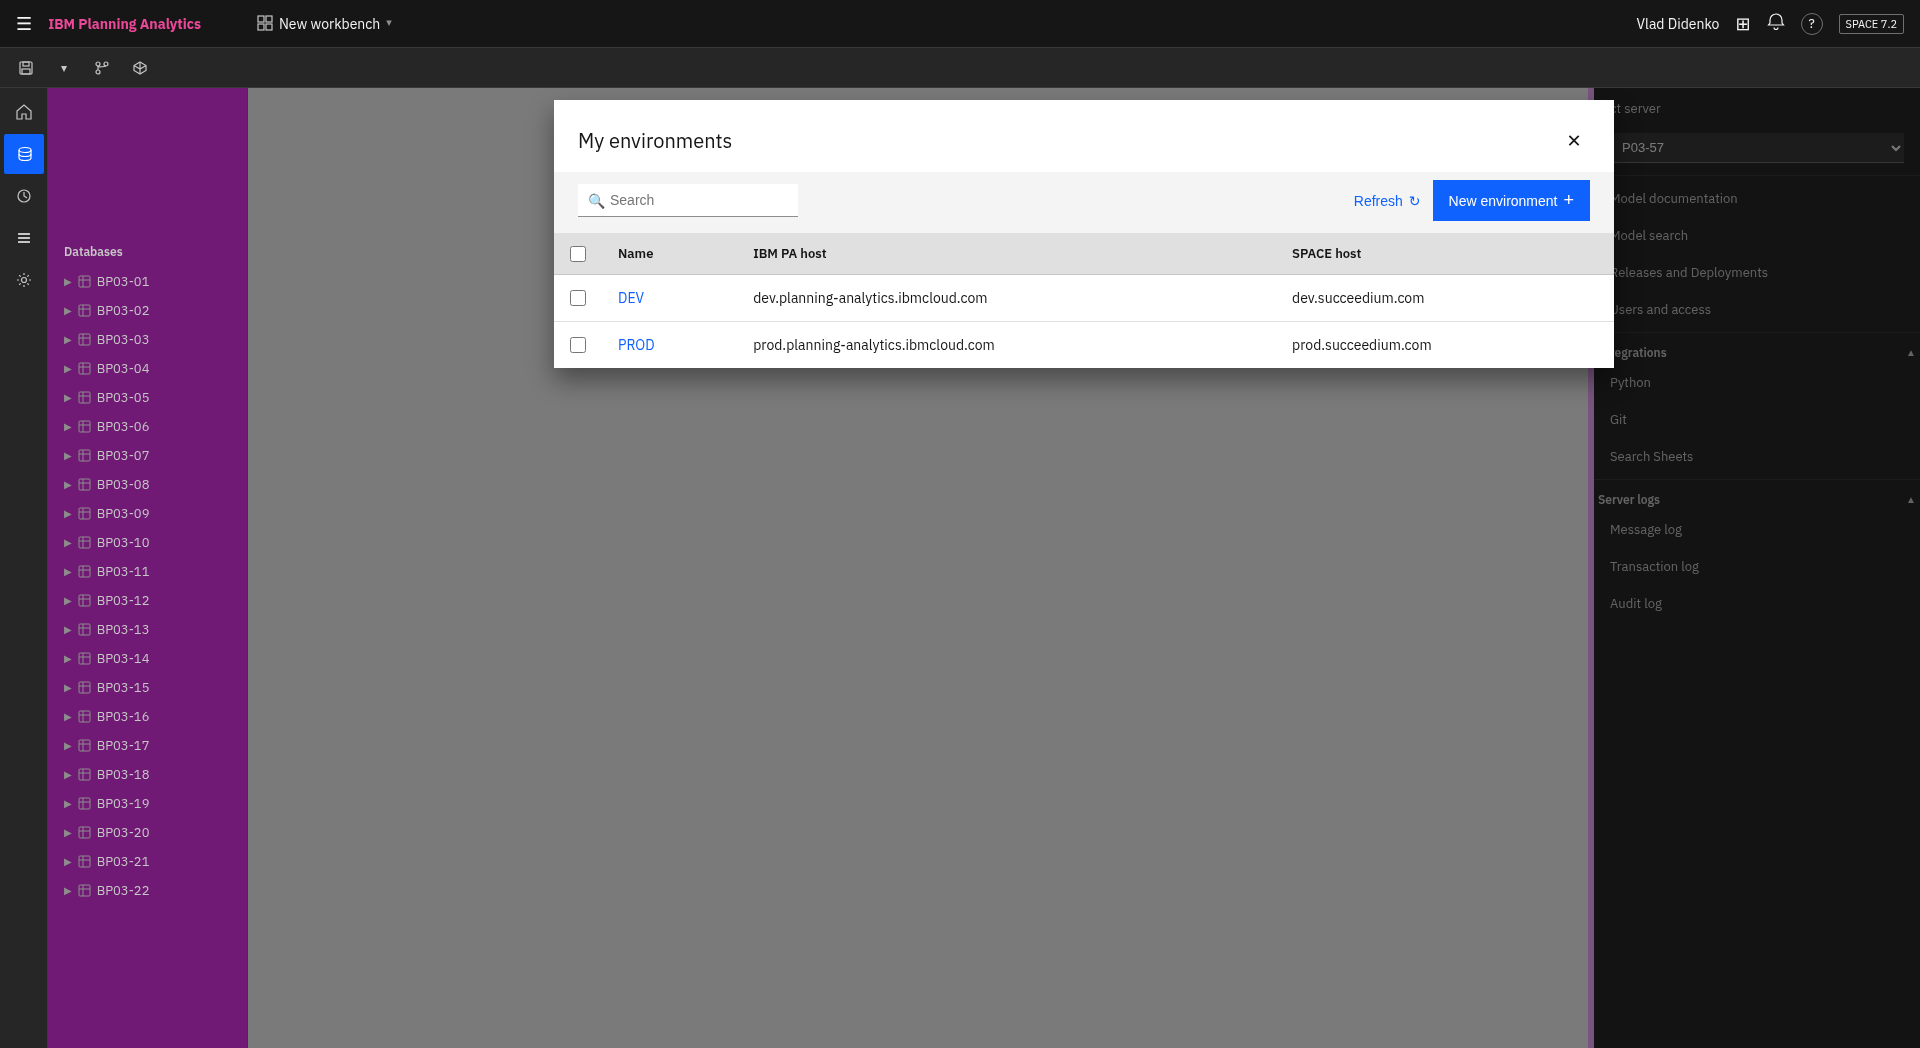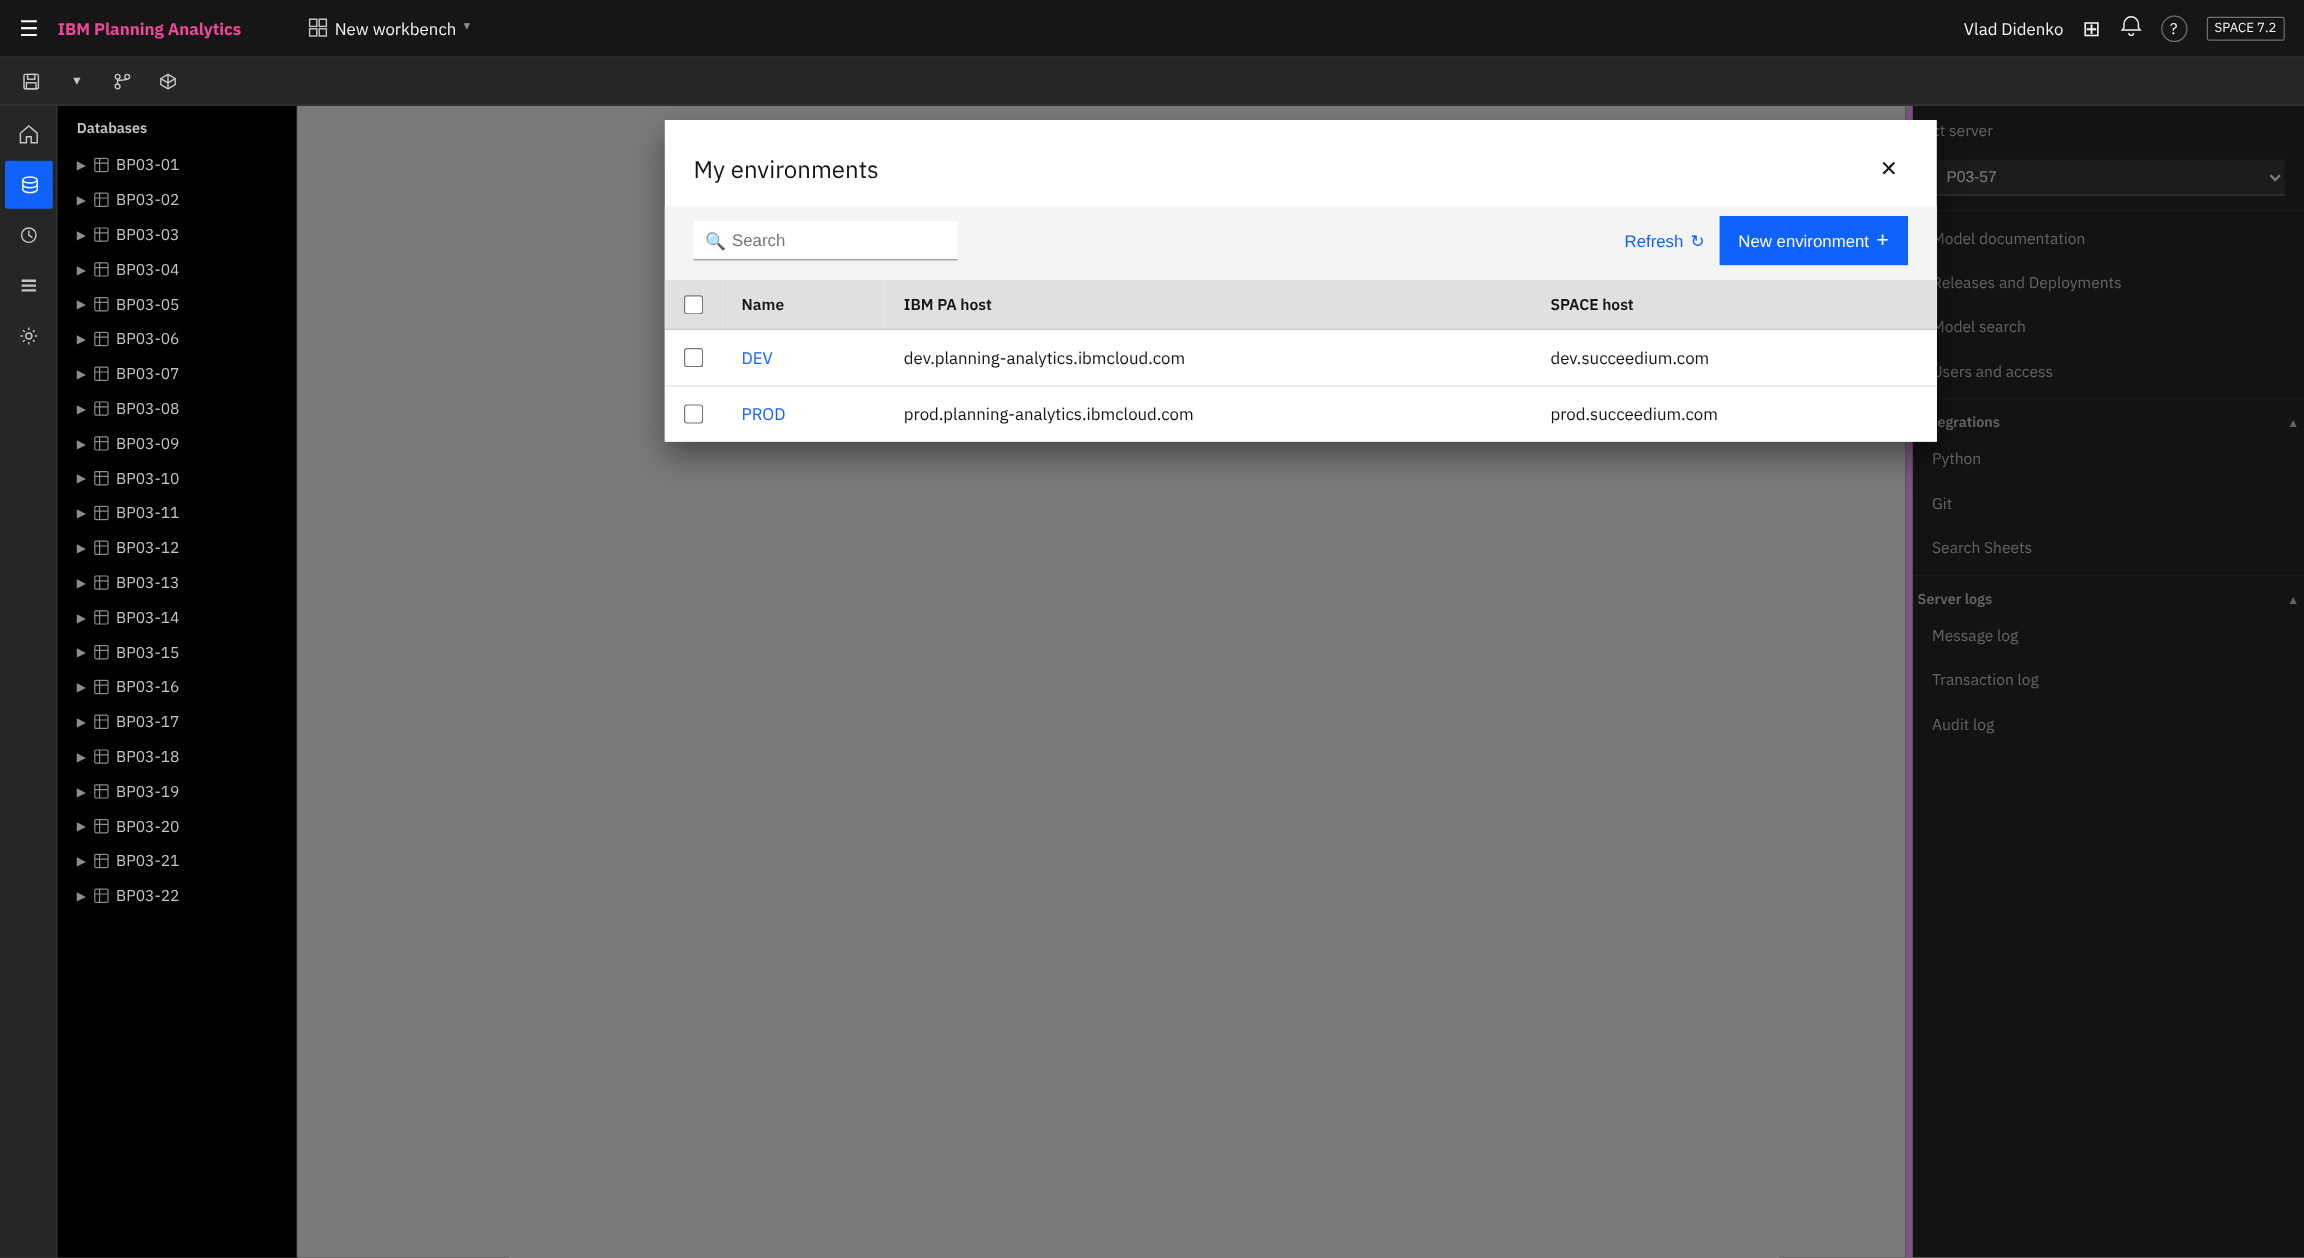--- a/index.html
+++ b/index.html
@@ -57,26 +57,27 @@
     
     .layout {
       display: flex;
       height: calc(1048px - 48px - 40px);
       position: relative;
     }
 
     
     .sidebar {
       width: 200px;
-      background: #000000;
+      background: #701a75;
       border-right: 1px solid #393939;
       display: flex;
       flex-direction: column;
       overflow-y: auto;
       flex-shrink: 0;
+      justify-content: center;
     }
     .sidebar-section-title {
       padding: 12px 16px 8px;
       font-size: 12px;
       font-weight: 600;
       color: #c6c6c6;
     }
 
     
     .left-strip {
@@ -678,22 +679,22 @@
 
   <div class="right-panel">
     <div class="right-panel-header">
       <span>ct server</span>
     </div>
     <select class="right-panel-select">
       <option>P03-57</option>
     </select>
     <hr class="right-panel-divider">
     <div class="right-panel-link">Model documentation</div>
+    <div class="right-panel-link">Model search</div>
     <div class="right-panel-link">Releases and Deployments</div>
-    <div class="right-panel-link">Model search</div>
     <div class="right-panel-link">Users and access</div>
     <hr class="right-panel-divider">
     <div class="right-panel-section">
       <span>Integrations</span>
       <span class="right-panel-section-icon">▲</span>
     </div>
     <div class="right-panel-link">Python</div>
     <div class="right-panel-link">Git</div>
     <div class="right-panel-link">Search Sheets</div>
     <hr class="right-panel-divider">

